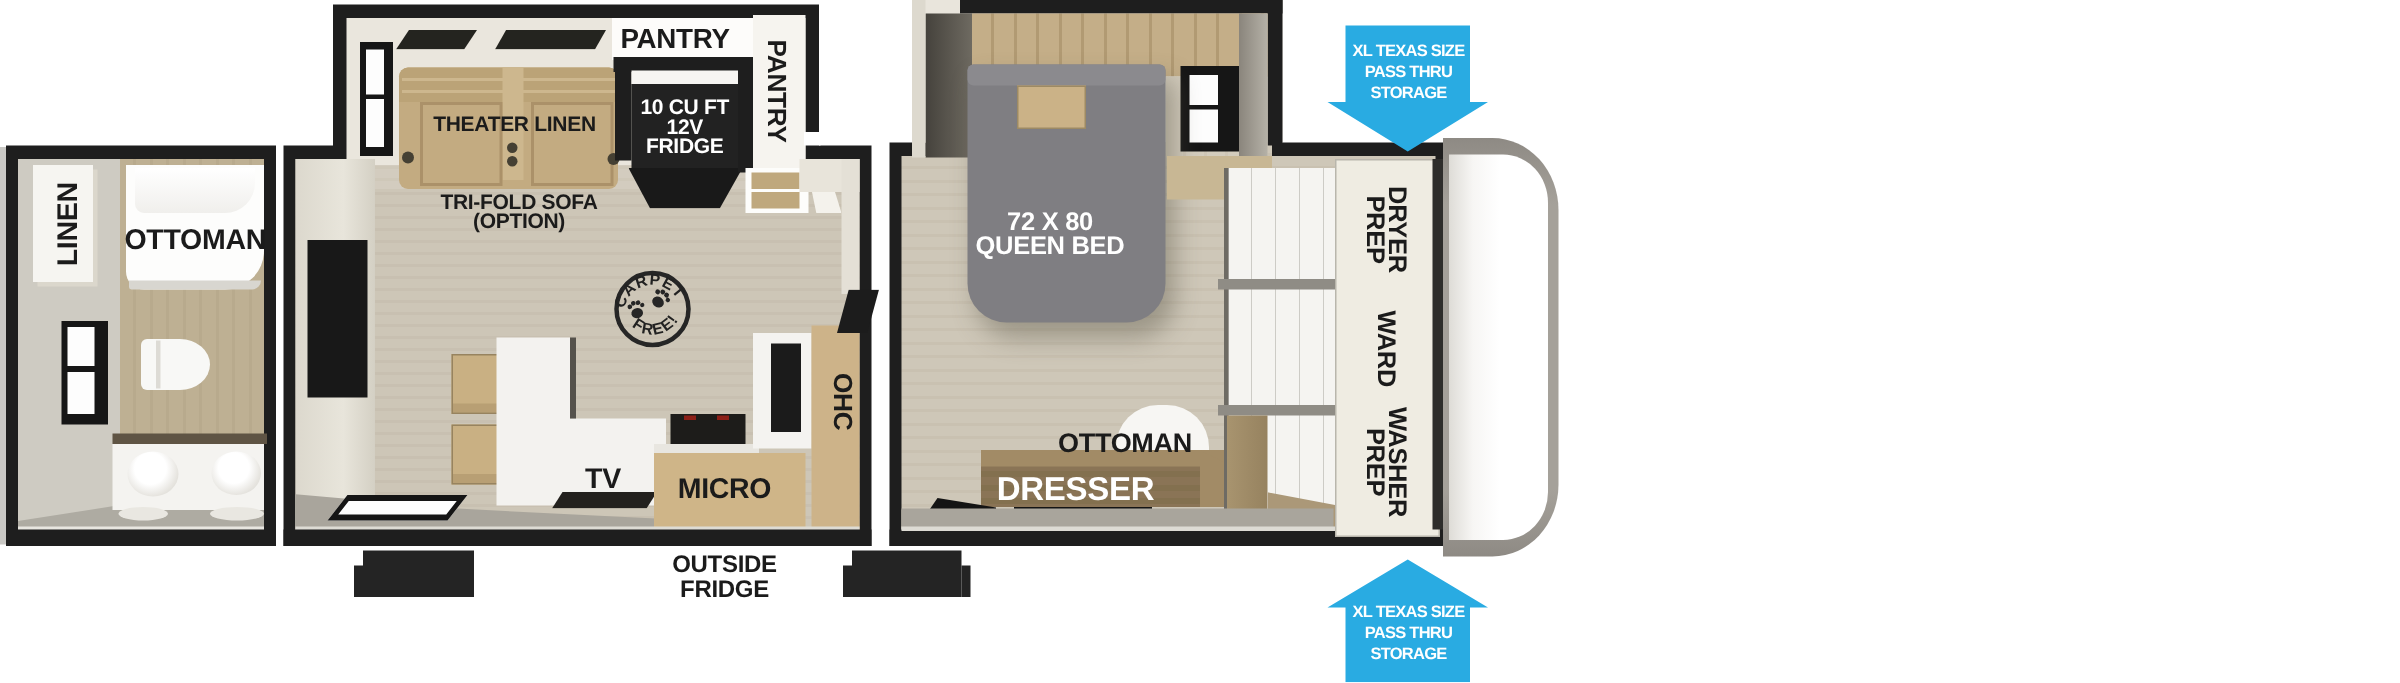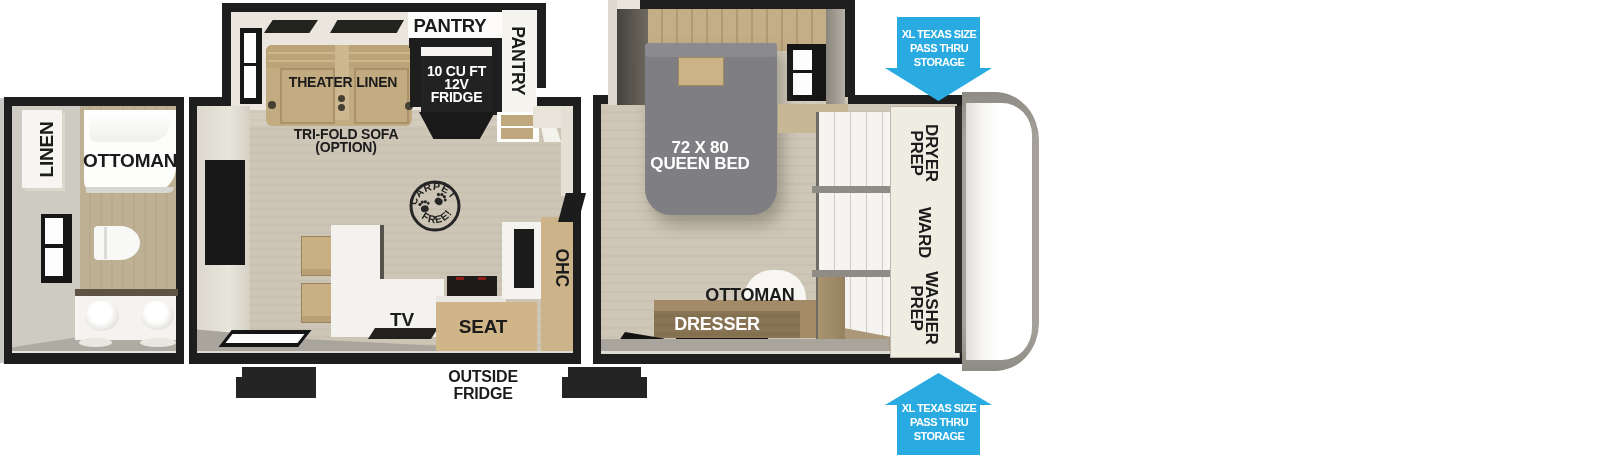--- a/index.html
+++ b/index.html
@@ -104,21 +104,21 @@
 
 <div class="lb" style="left:372px;top:310px;width:60px;font-size:19px">TV</div>
 <div class="a" style="left:368px;top:328px;width:70px;height:11px;background:#23211e;clip-path:polygon(10% 0,100% 0,90% 100%,0 100%)"></div>
 
 <div class="a" style="left:447px;top:276px;width:50px;height:21px;background:#1d1c1a"></div>
 <div class="a" style="left:456px;top:277px;width:8px;height:3px;background:#8c1f17"></div>
 <div class="a" style="left:478px;top:277px;width:8px;height:3px;background:#8c1f17"></div>
 
 <div class="a" style="left:436px;top:296px;width:70px;height:6px;background:#e8e6e0"></div>
 <div class="a" style="left:436px;top:302px;width:101px;height:50px;background:#cfb588"></div>
-<div class="lb" style="left:443px;top:317px;width:80px;font-size:19px">SEAT</div>
+<div class="lb" style="left:443px;top:317px;width:80px;font-size:19px">MICRO</div>
 
 <div class="a" style="left:502px;top:222px;width:39px;height:77px;background:#f4f3f0"></div>
 <div class="a" style="left:514px;top:229px;width:20px;height:59px;background:#1b1b1b"></div>
 
 <div class="a" style="left:541px;top:217px;width:32px;height:136px;background:#cdb389"></div>
 <div class="lb r90" style="left:533px;top:259px;width:56px;font-size:17.5px">OHC</div>
 
 <div class="a" style="left:533px;top:106px;width:40px;height:22px;background:#e8e4da"></div>
 <div class="a" style="left:561px;top:106px;width:12px;height:90px;background:#e4e0d6"></div>
 <div class="a" style="left:558px;top:193px;width:28px;height:29px;background:#1c1c1c;clip-path:polygon(28% 0,100% 0,72% 100%,0 100%)"></div>
@@ -170,21 +170,21 @@
 <div class="a" style="left:678px;top:57px;width:44px;height:27px;background:#cbb287;border:1px solid #9d8a64"></div>
 <div class="lb wt" style="left:630px;top:140px;width:140px;font-size:17px;line-height:16px">72 X 80<br>QUEEN BED</div>
 
 <div class="a" style="left:778px;top:104px;width:70px;height:29px;background:#c8b794"></div>
 
 <div class="a" style="left:744px;top:270px;width:62px;height:42px;background:#f7f6f3;border-radius:28px 28px 10px 10px;box-shadow:0 2px 0 #c9c6be"></div>
 
 <div class="a" style="left:654px;top:300px;width:175px;height:38px;background:repeating-linear-gradient(180deg,#8a7456 0 5px,#83704f 5px 9px)"></div>
 <div class="a" style="left:654px;top:300px;width:175px;height:11px;background:#a28b66"></div>
 <div class="a" style="left:800px;top:300px;width:29px;height:38px;background:#a28b66;clip-path:polygon(0 0,100% 40%,100% 100%,0 100%)"></div>
-<div class="lb wt" style="left:662px;top:315px;width:110px;font-size:18px">DRESSER</div>
+<div class="lb wt" style="left:662px;top:315px;width:110px;font-size:22px">DRESSER</div>
 
 <div class="a" style="left:614px;top:332px;width:50px;height:16px;background:#141414;clip-path:polygon(22% 0,100% 40%,100% 100%,0 100%)"></div>
 <div class="a" style="left:676px;top:338px;width:92px;height:10px;background:#141414"></div>
 
 <div class="a" style="left:601px;top:340px;width:356px;height:15px;background:#a9a59c"></div>
 
 <div class="a" style="left:197px;top:351px;width:376px;height:3px;background:#dddbd4"></div>
 <div class="a" style="left:601px;top:351px;width:356px;height:3px;background:#dddbd4"></div>
 
 <div class="a" style="left:4px;top:353px;width:180px;height:11px;background:#1e1e1e"></div>

